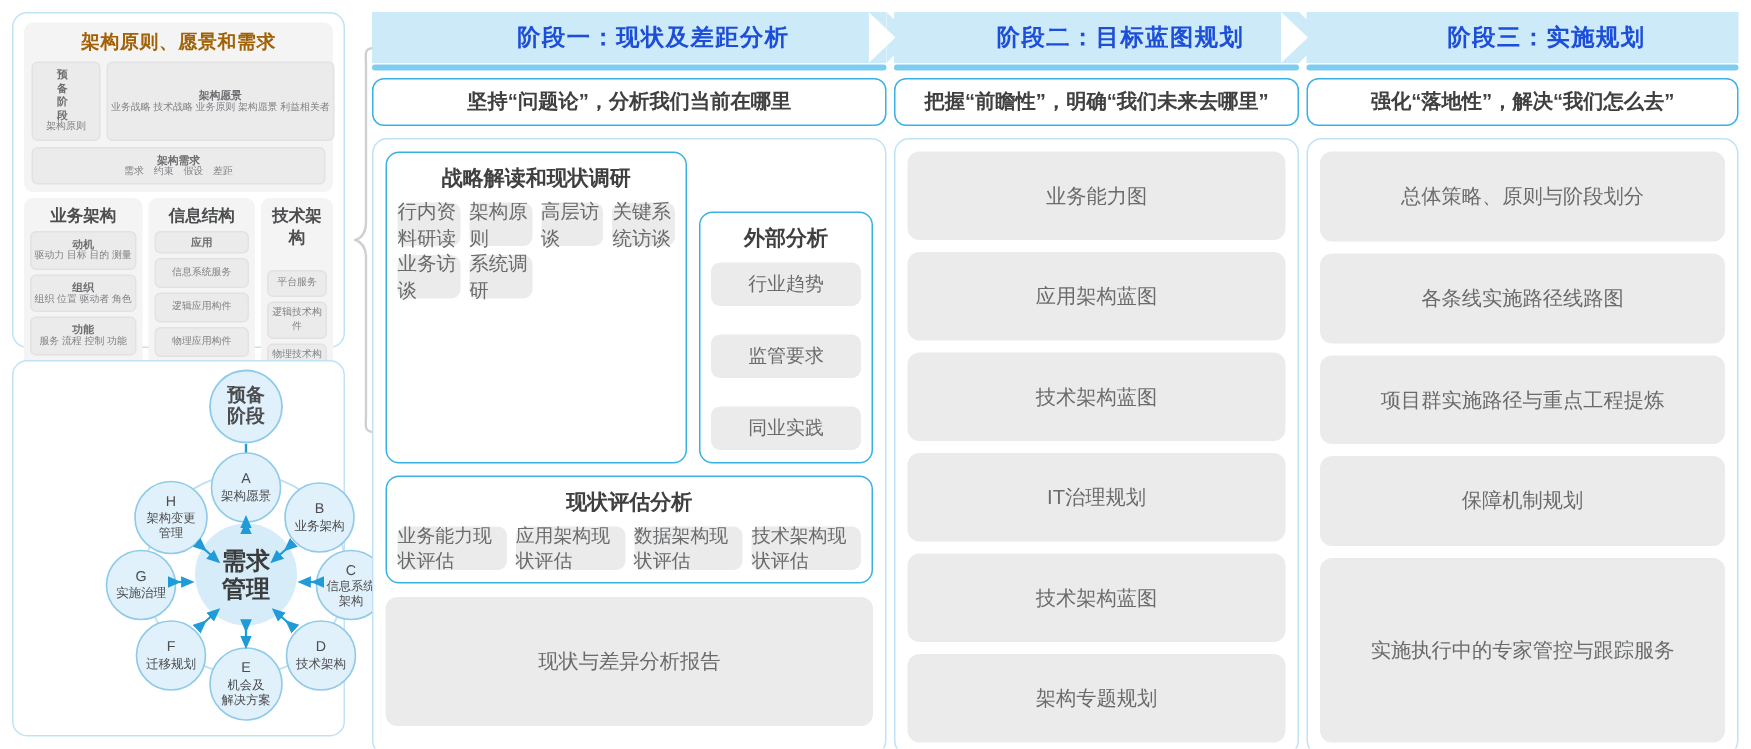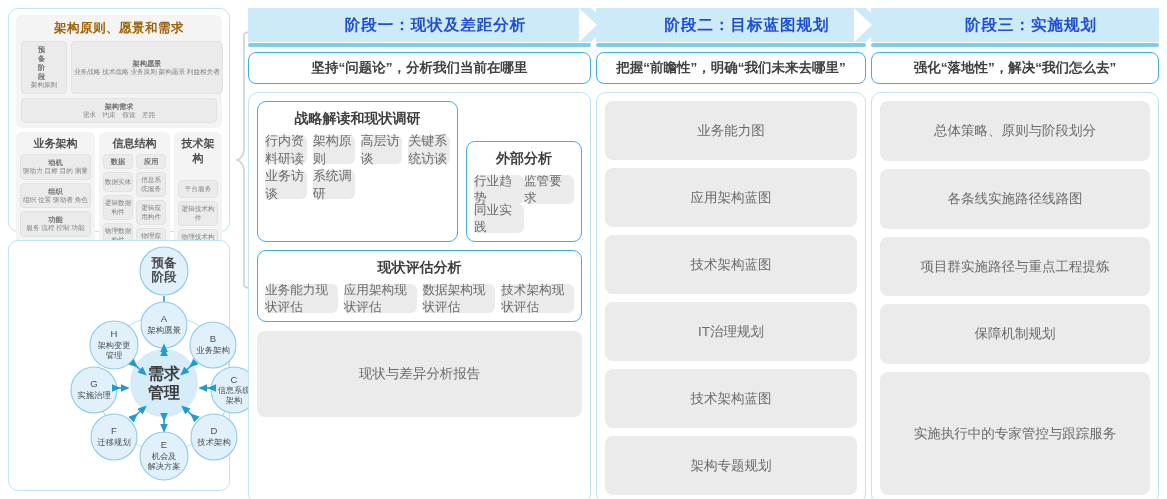--- a/index.html
+++ b/index.html
@@ -104,21 +104,21 @@
   .chip{
     background:#ebebeb;border-radius:6px;display:flex;align-items:center;justify-content:center;
     font-size:13px;color:#6a6b6d;box-sizing:border-box;
   }
   .chip.sm{font-size:12.6px;}
 
   .ph1-top{display:flex;gap:8px;}
   .card-strategy{flex:1;}
   .card-external{width:116px;margin-top:40px;}
   .grid2{display:grid;grid-template-columns:1fr 1fr 1fr 1fr;gap:6px;}
-  .grid1{display:grid;grid-template-columns:1fr 1fr;gap:0;}
+  .grid1{display:grid;grid-template-columns:1fr;gap:19px;}
   .grid2 .chip{height:29px;}
   .grid1 .chip{height:29px;}
 
   .card-assess{margin-top:8px;}
   .card-assess .grid2 .chip{height:29px;}
   .card-assess .full{margin-top:6px;}
   .card-assess .full .chip{height:29px;}
 
   .report{
     margin-top:9px;background:#ebebeb;border-radius:8px;height:86px;
@@ -175,34 +175,20 @@
             <div class="cell" style="padding:3px 2px">
               <div class="ch">功能</div>
               <div class="cs">服务 流程 控制 功能</div>
             </div>
           </div>
         </div>
 
         <div class="g2col info">
           <div class="hd">信息结构</div>
           <div class="subcols">
-            <div class="subcol">
-              <div class="cell" style="padding:2px 1px">
-                <div class="ch">数据</div>
-              </div>
-              <div class="cell" style="padding:3px 1px;min-height:20px">
-                <div class="cs">数据实体</div>
-              </div>
-              <div class="cell" style="padding:3px 1px;min-height:20px">
-                <div class="cs" style="white-space:normal;text-align:center">逻辑数据构件</div>
-              </div>
-              <div class="cell" style="padding:3px 1px;min-height:20px">
-                <div class="cs" style="white-space:normal;text-align:center">物理数据构件</div>
-              </div>
-            </div>
             <div class="subcol">
               <div class="cell" style="padding:2px 1px">
                 <div class="ch">应用</div>
               </div>
               <div class="cell" style="padding:3px 1px;min-height:20px">
                 <div class="cs" style="white-space:normal;text-align:center">信息系统服务</div>
               </div>
               <div class="cell" style="padding:3px 1px;min-height:20px">
                 <div class="cs" style="white-space:normal;text-align:center">逻辑应用构件</div>
               </div>

